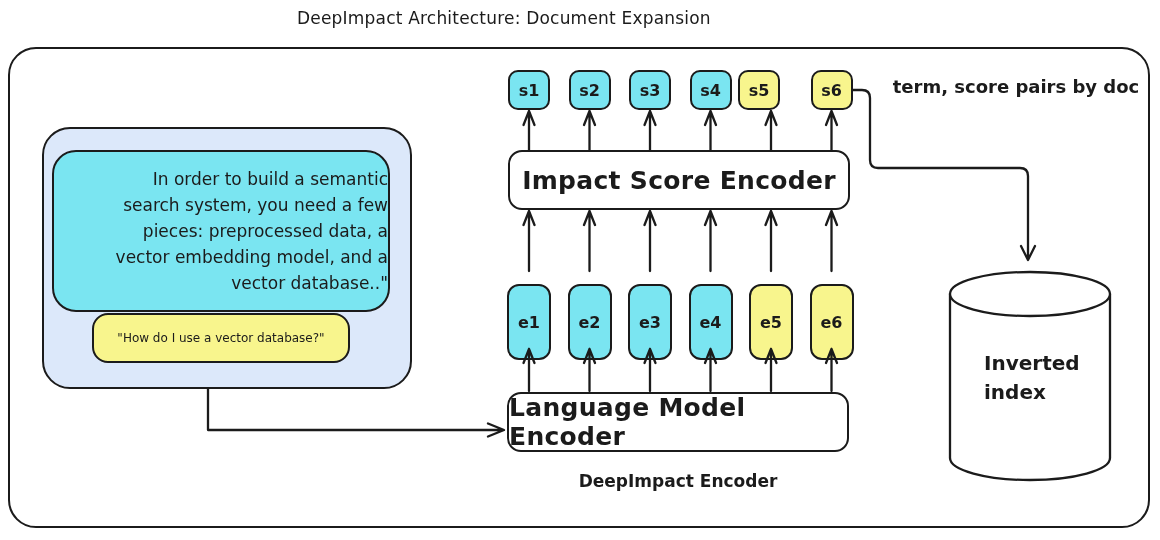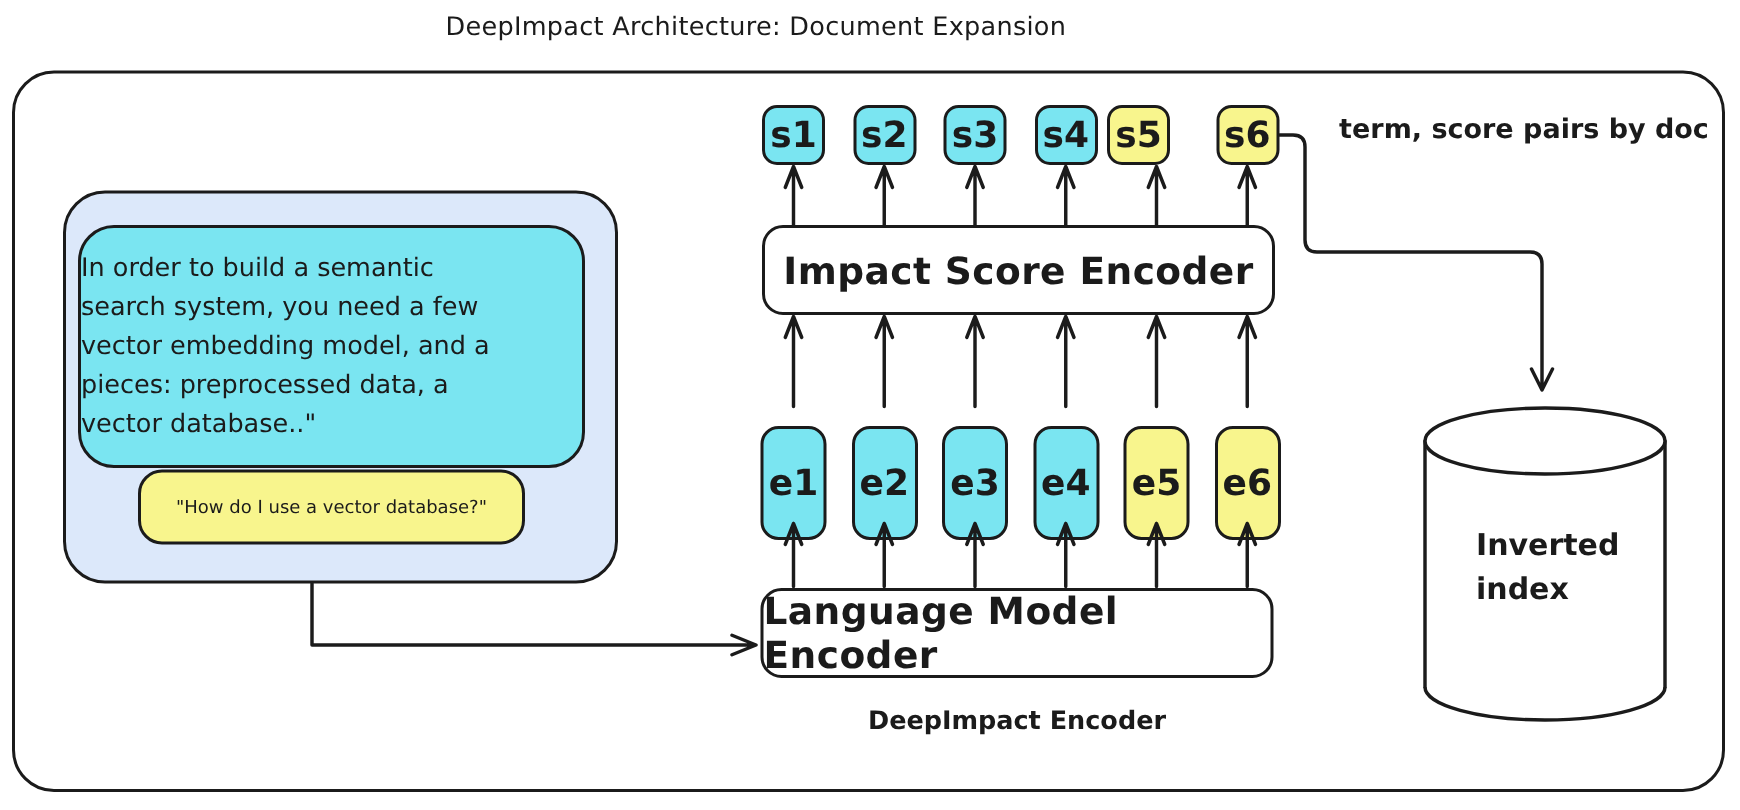--- a/index.html
+++ b/index.html
@@ -16,29 +16,29 @@
 
   .doc-label { top:87px; left:97px; width:260px; text-align:center;
                font-size:17px; font-weight:700; }
 
   .doc-outer { left:42px; top:127px; width:370px; height:262px;
                background:#DCE8FA; border:2.5px solid #1b1b1b; border-radius:28px; }
 
   .doc-passage { left:52px; top:150px; width:338px; height:162px;
                  background:#7AE5F1; border:2.5px solid #1b1b1b; border-radius:24px;
                  display:flex; flex-direction:column; justify-content:center;
-                 text-align:left; font-size:17px; line-height:26px; font-weight:500; }
+                 text-align:right; font-size:17px; line-height:26px; font-weight:500; }
 
   .doc-query { left:92px; top:313px; width:258px; height:50px;
                background:#F8F58D; border:2.2px solid #1b1b1b; border-radius:16px;
                display:flex; align-items:center; justify-content:center;
                font-size:12px; font-weight:500; }
 
   .token { position:absolute; display:flex; align-items:center; justify-content:center;
-           border:2.3px solid #1b1b1b; font-size:24px; font-weight:700; background:#fff; }
+           border:2.3px solid #1b1b1b; font-size:16px; font-weight:700; background:#fff; }
   .tok-s { top:70px; width:42px; height:40px; border-radius:10px; }
   .tok-e { top:284px; width:44px; height:76px; border-radius:12px; }
   .c { background:#7AE5F1; }
   .y { background:#F8F58D; }
 
   .enc { position:absolute; background:#fff; border:2.5px solid #1b1b1b; border-radius:14px;
          display:flex; align-items:center; justify-content:center;
          font-size:25px; font-weight:700; letter-spacing:.3px; }
   .ise { left:508px; top:150px; width:342px; height:60px; }
   .lme { left:507px; top:392px; width:342px; height:60px; }
@@ -63,22 +63,22 @@
   <div class="abs title">DeepImpact Architecture: Document Expansion</div>
 
   <div class="abs frame"></div>
 
 
   <div class="abs doc-outer"></div>
 
   <div class="abs doc-passage">
     <div>In order to build a semantic</div>
     <div>search system, you need a few</div>
+    <div>pieces: preprocessed data, a</div>
     <div>vector embedding model, and a</div>
-    <div>pieces: preprocessed data, a</div>
     <div>vector database.."</div>
   </div>
 
   <div class="abs doc-query">"How do I use a vector database?"</div>
 
   <div class="token tok-s c" style="left:508px">s1</div>
   <div class="token tok-s c" style="left:568.5px">s2</div>
   <div class="token tok-s c" style="left:629px">s3</div>
   <div class="token tok-s c" style="left:689.5px">s4</div>
   <div class="token tok-s y" style="left:738px">s5</div>

